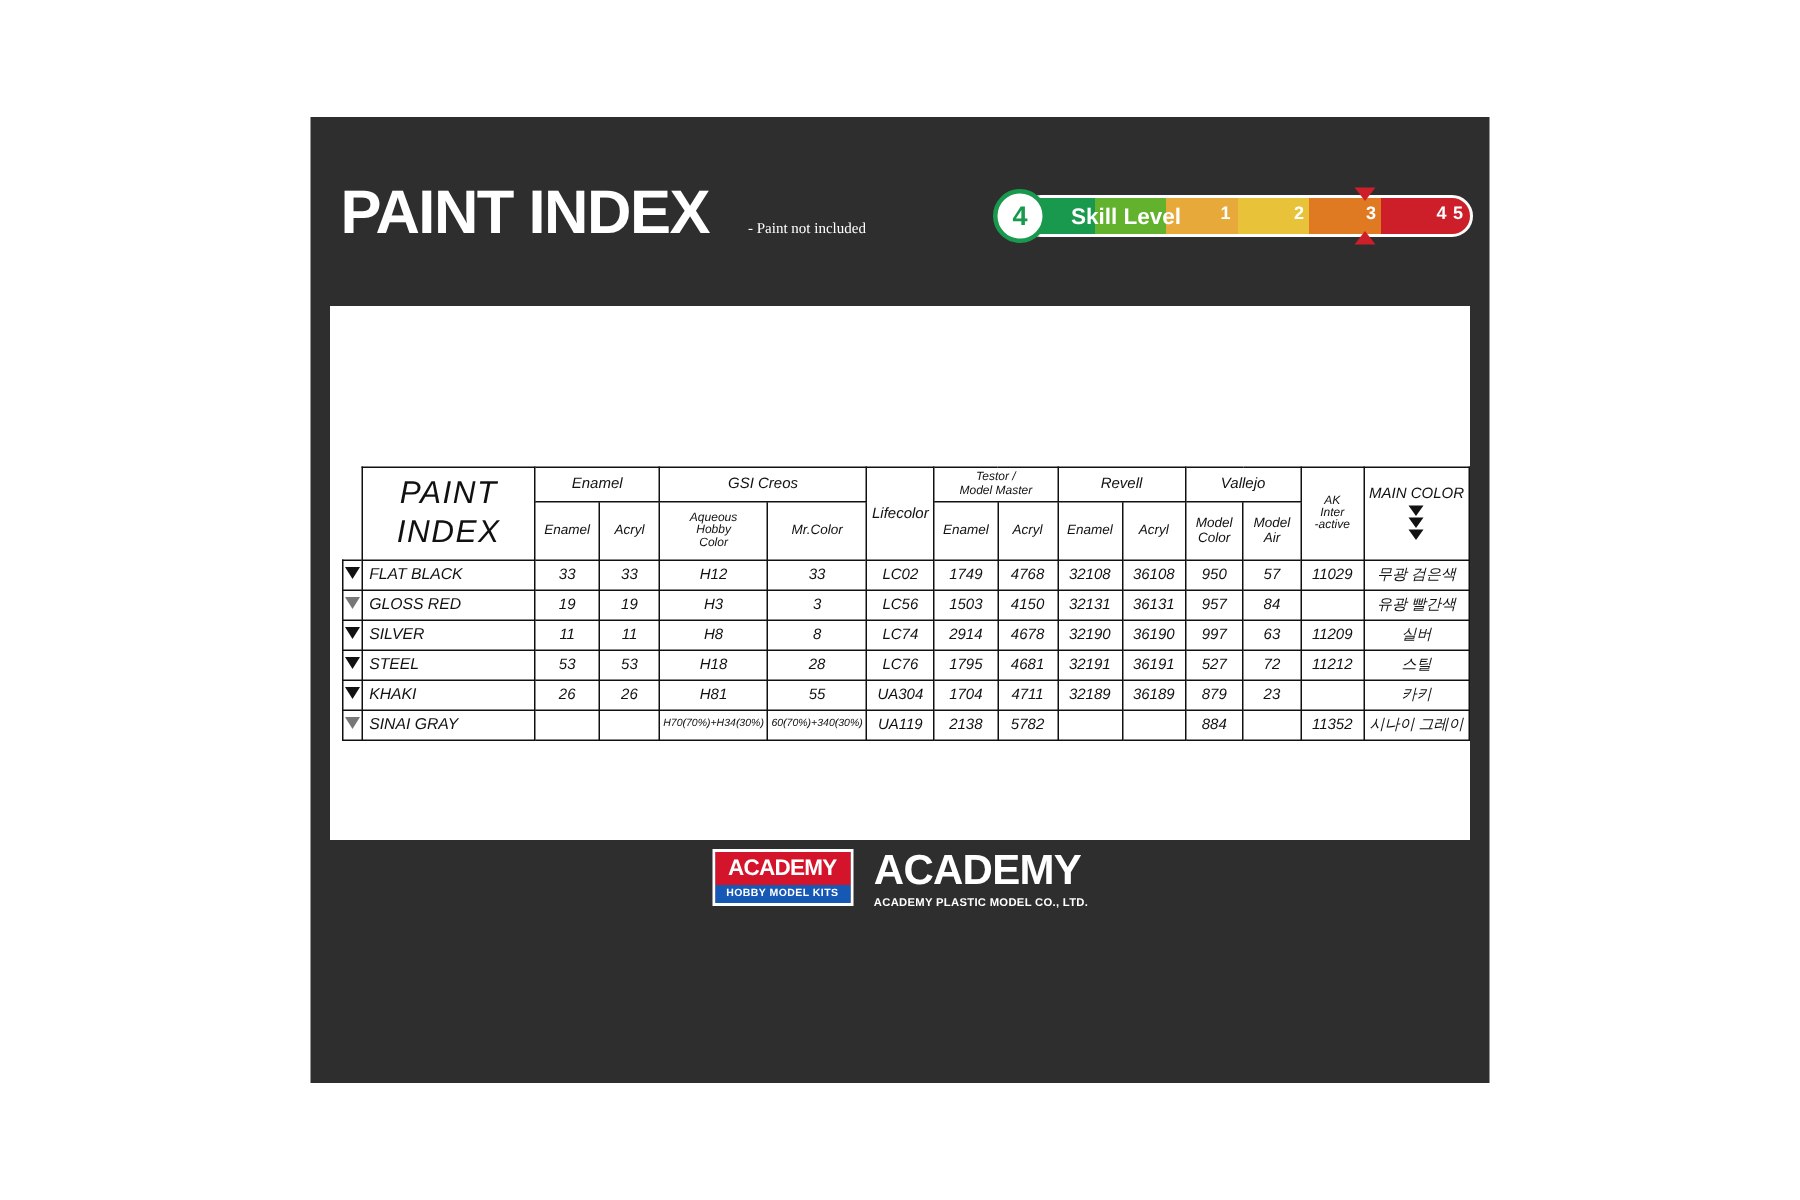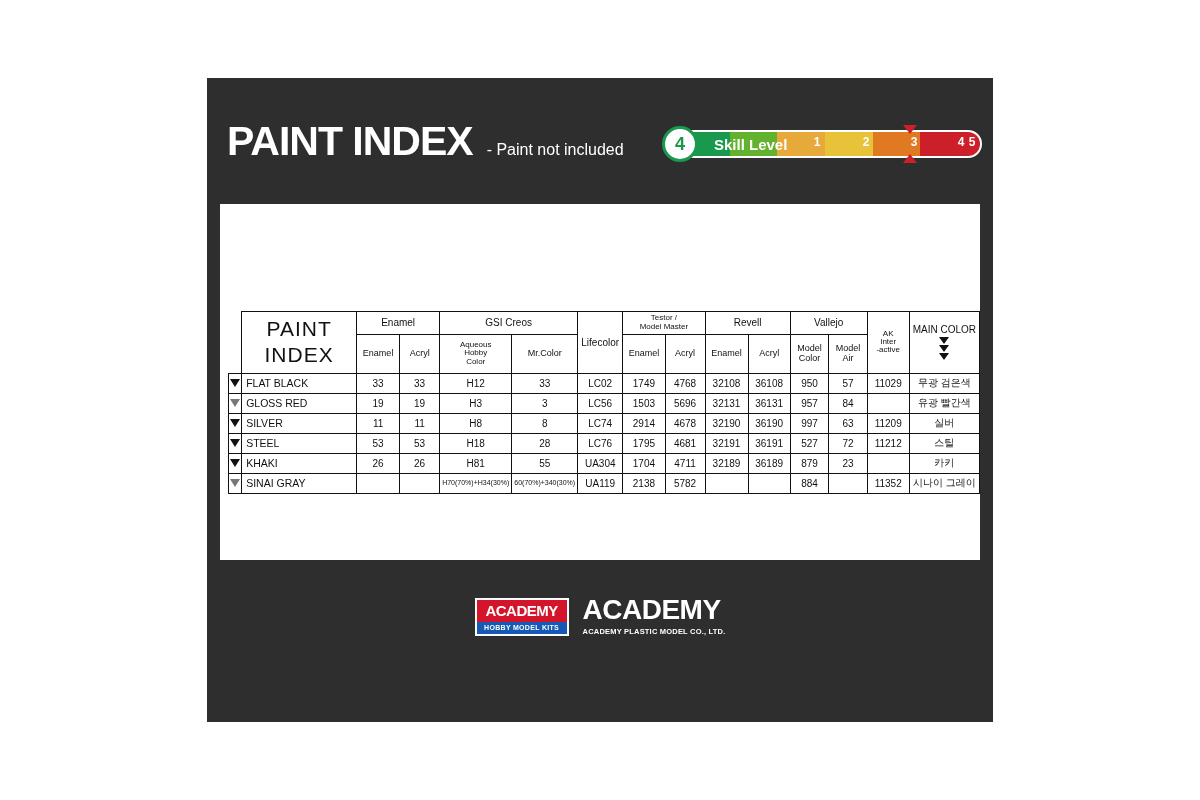--- a/index.html
+++ b/index.html
@@ -36,23 +36,23 @@
   }
   #title {
     color: #ffffff;
     font-size: 41px;
     font-weight: bold;
     letter-spacing: -1px;
     font-family: "Liberation Sans", sans-serif;
   }
   #subtitle {
     color: #ffffff;
-    font-size: 16px;
-    margin-left: 14px;
-    font-family: Liberation Sans, sans-serif;
+    font-size: 10px;
+    margin-left: 26px;
+    font-family: Liberation Serif, serif;
   }
   
   #skill {
     position: absolute;
     left: 455px; top: 48px;
     width: 320px; height: 36px;
   }
   #skill-pill {
     position: absolute;
     left: 18px; top: 4px;
@@ -114,20 +114,21 @@
   .skill-marker.down {
     border-top: 9px solid #cc1f2a;
     top: -1px;
   }
   
   #card {
     position: absolute;
     left: 13px; top: 126px;
     width: 760px; height: 356px;
     background: #ffffff;
+    font-style: italic;
   }
   table {
     position: absolute;
     left: 8px; top: 107px;
     border-collapse: collapse;
     font-family: "Liberation Sans", sans-serif;
     font-size: 10px;
     color: #111;
   }
   table td, table th {
@@ -181,21 +182,21 @@
     border-left: 5px solid transparent;
     border-right: 5px solid transparent;
     border-top: 7px solid #111;
   }
   
   #footer {
     position: absolute;
     left: 0; top: 488px;
     width: 786px; height: 70px;
     display: flex;
-    align-items: flex-end;
+    align-items: flex-start;
     justify-content: center;
     gap: 14px;
   }
   #logo-badge {
     width: 94px;
     border: 2px solid #ffffff;
   }
   #logo-badge .top {
     background: #d4142a;
     color: #ffffff;
@@ -331,21 +332,21 @@
             </tr>
             <tr>
               <td class="mark-cell"><span class="tri outline"></span></td>
               <td class="row-name">GLOSS RED</td>
               <td class="data">19</td>
               <td class="data">19</td>
               <td class="data">H3</td>
               <td class="data">3</td>
               <td class="data">LC56</td>
               <td class="data">1503</td>
-              <td class="data">5696</td>
+              <td class="data">4150</td>
               <td class="data">32131</td>
               <td class="data">36131</td>
               <td class="data">957</td>
               <td class="data">84</td>
               <td class="data"></td>
               <td class="data">유광 빨간색</td>
             </tr>
             <tr>
               <td class="mark-cell"><span class="tri"></span></td>
               <td class="row-name">SILVER</td>

